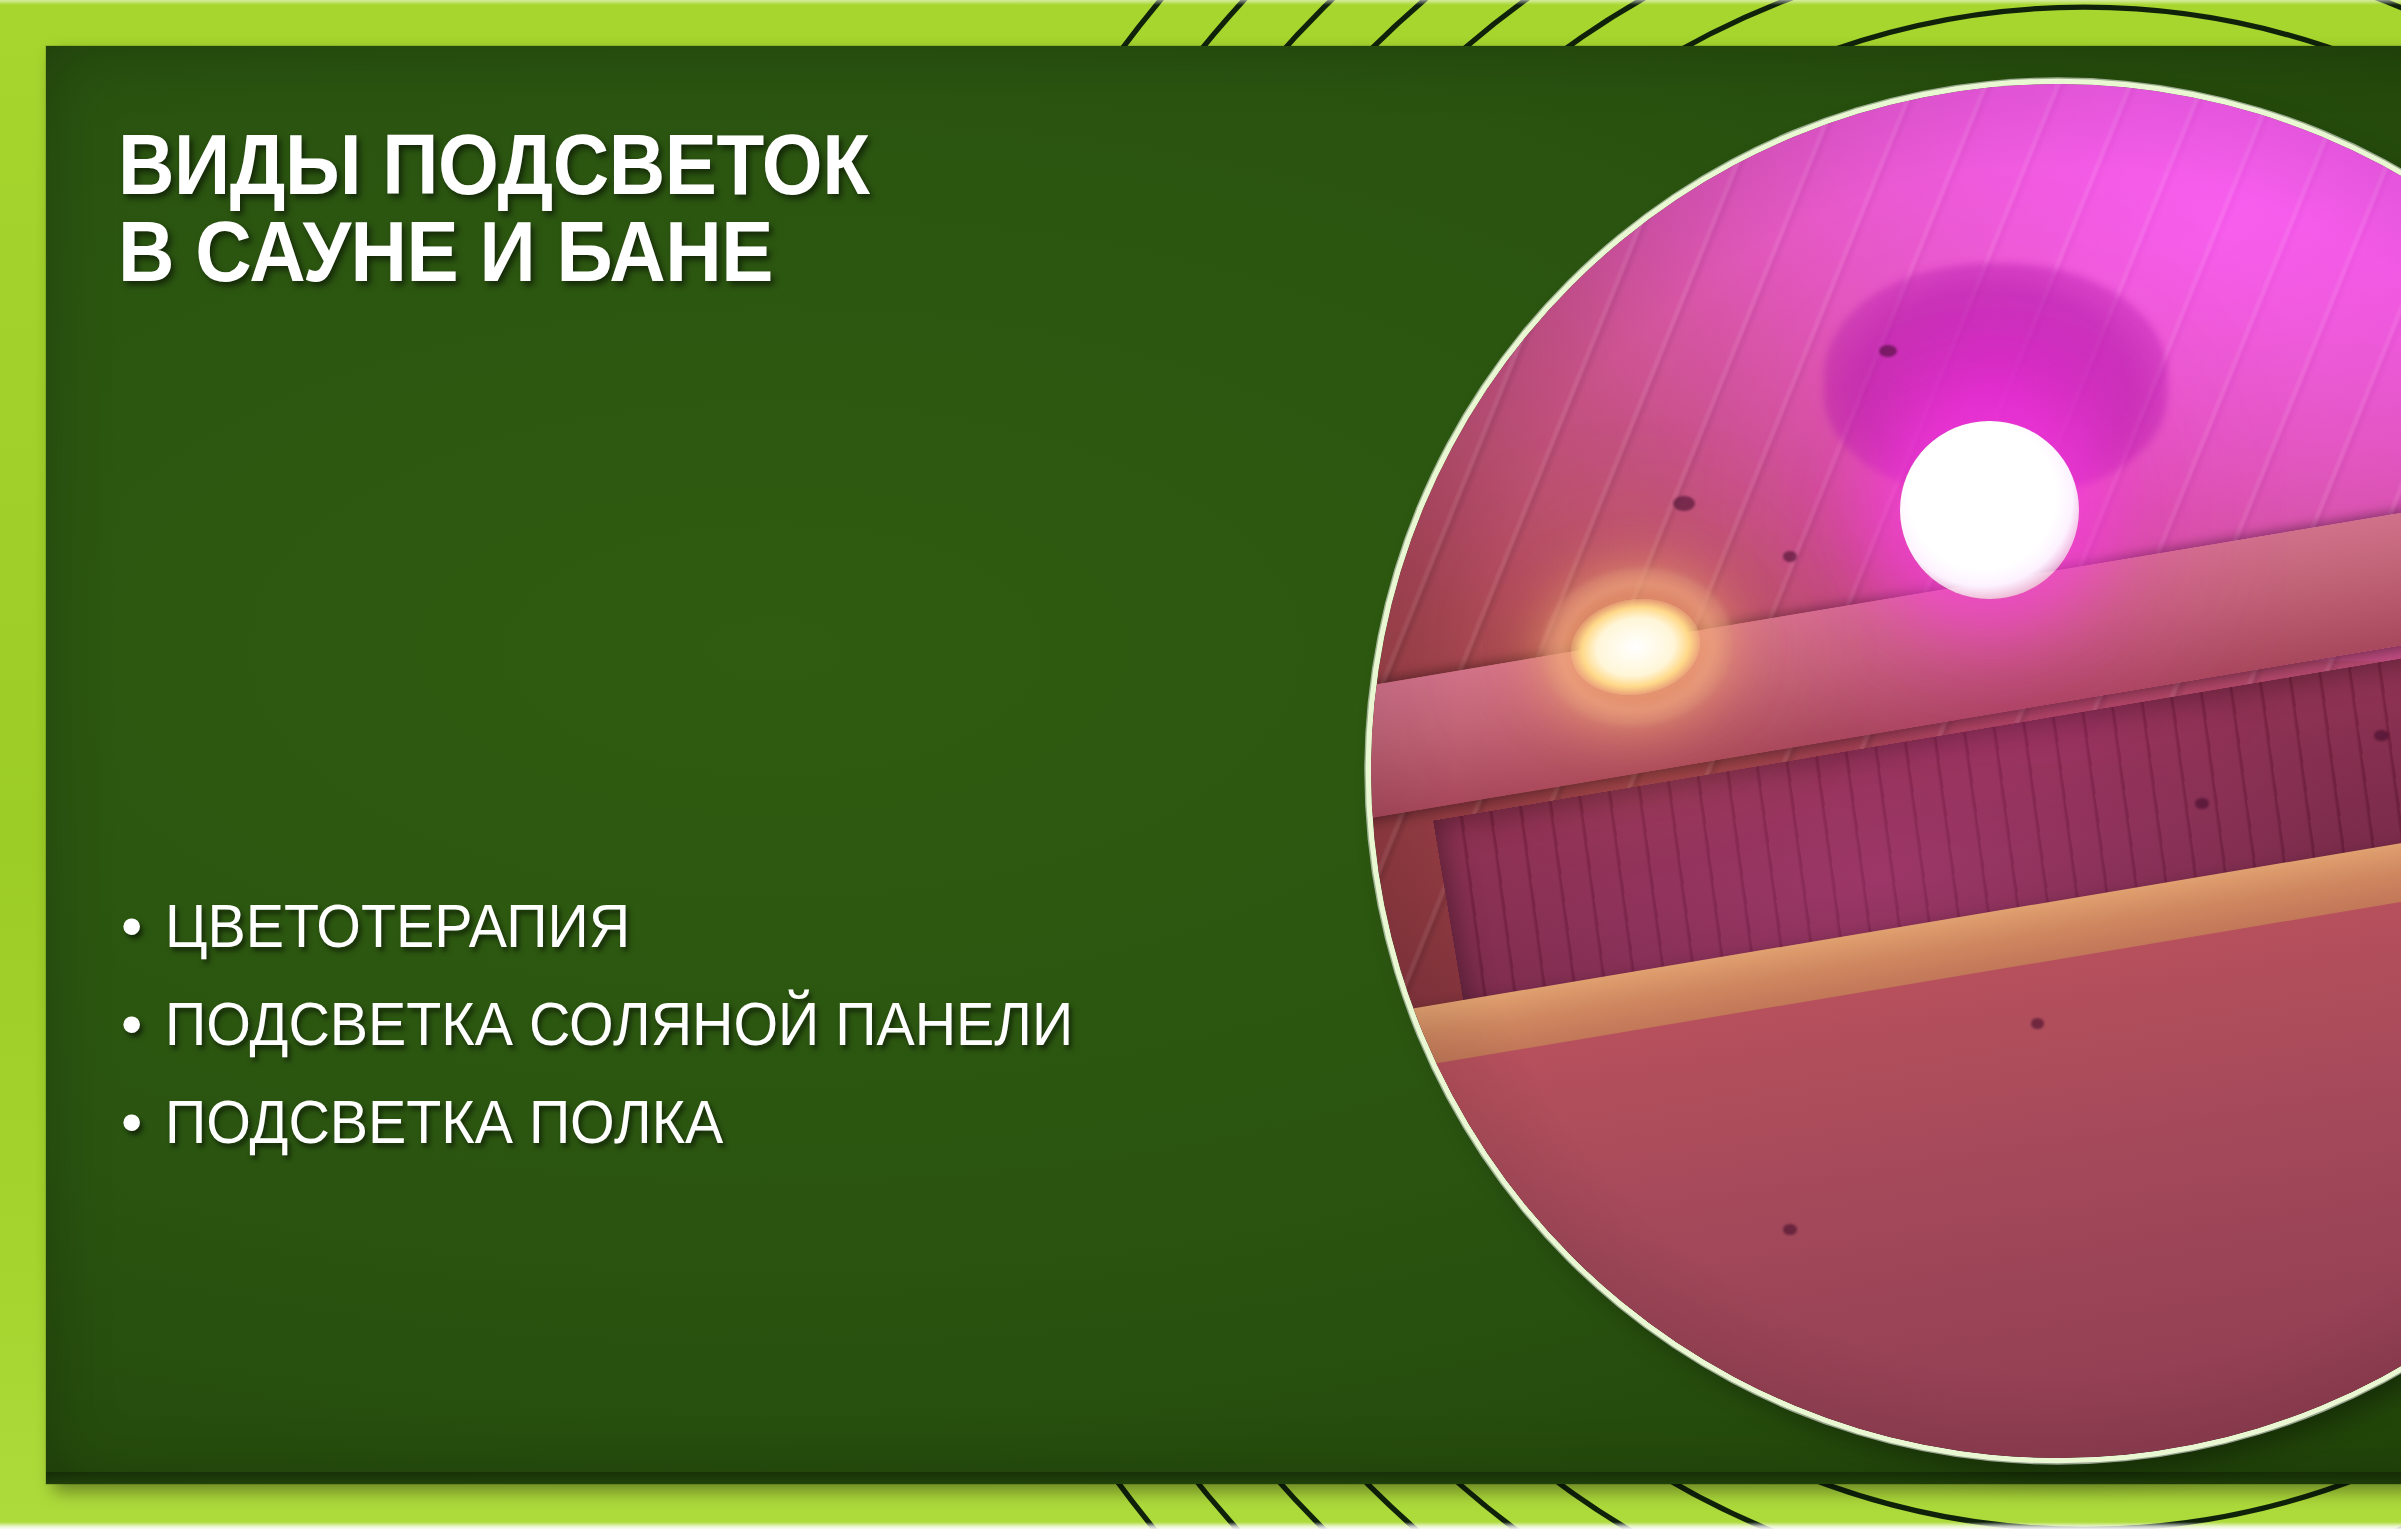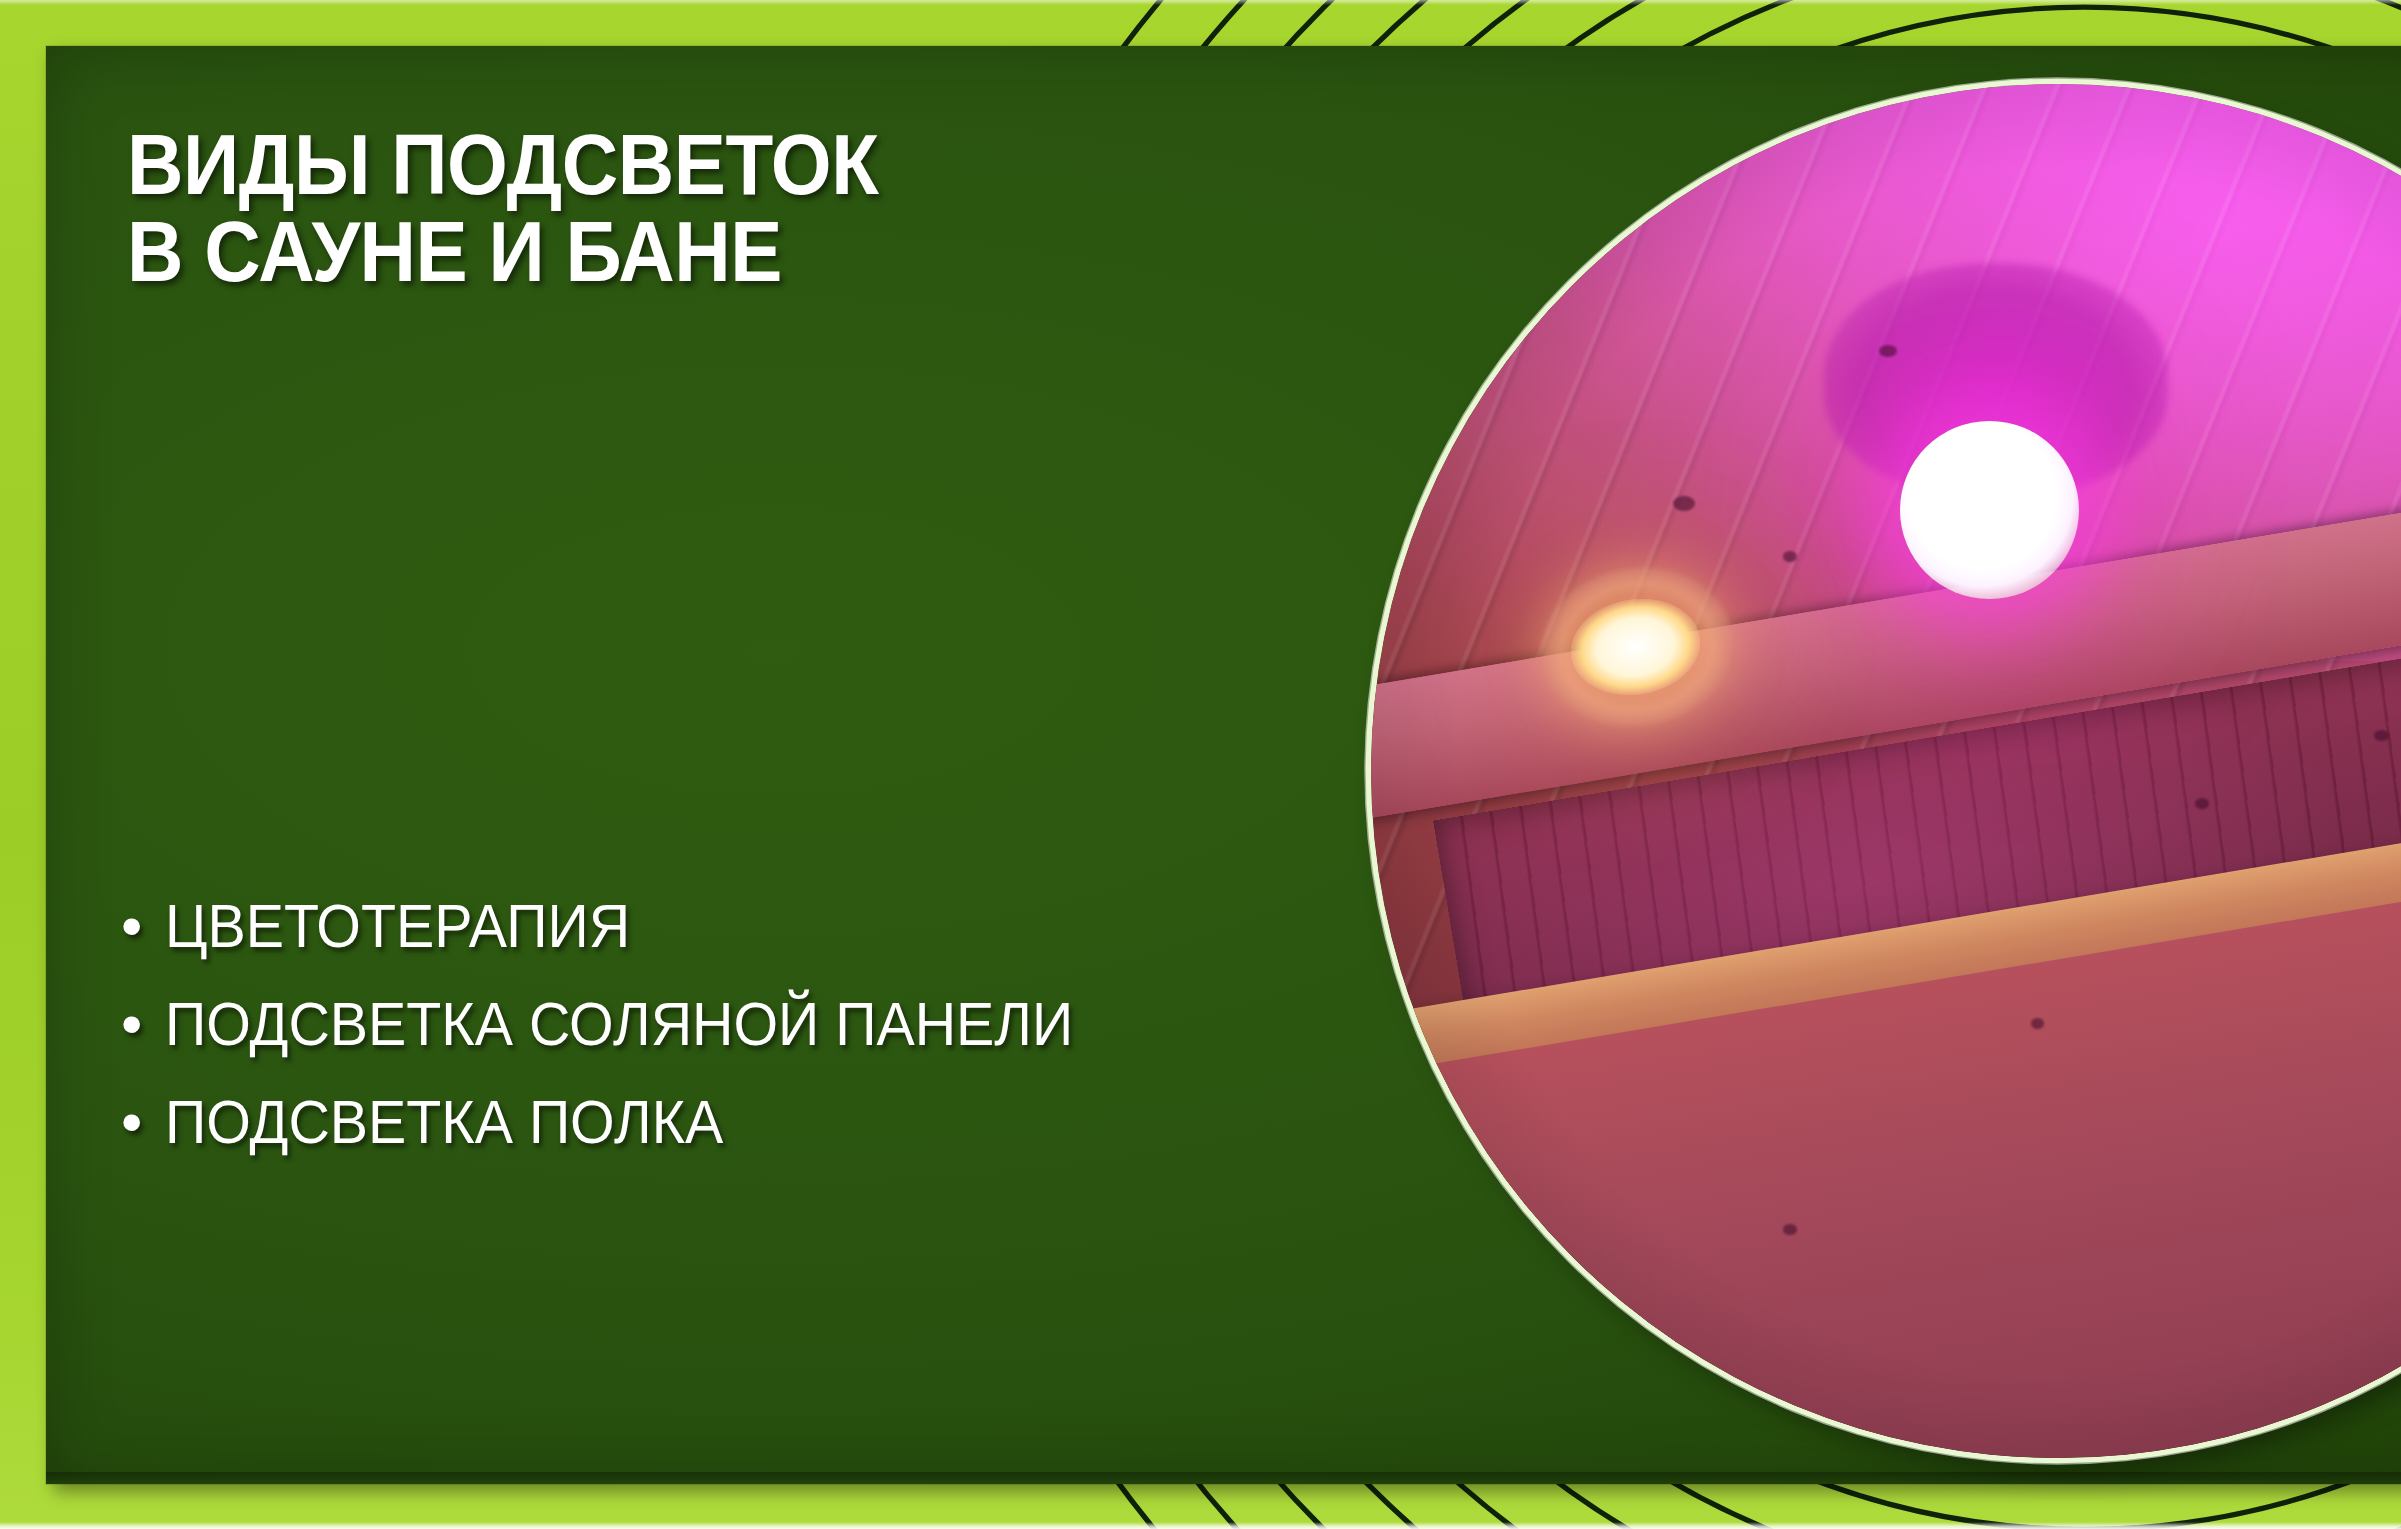--- a/index.html
+++ b/index.html
@@ -54,21 +54,21 @@
       inset 0 0 67px rgba(0,0,0,.22);
   }
   .panel-shadow-b{
     position:absolute; left:0; bottom:-0.5px; height:12.5px; width:100%;
     background:linear-gradient(180deg, rgba(0,0,0,.30), rgba(0,0,0,0));
   }
 
   
   .textblock{
     position:absolute;
-    left:127px; top:122px;
+    left:118px; top:122px;
     width:1201px;
   }
   .title{
     color:#ffffff;
     font-weight:700;
     font-size:85px;
     line-height:1.02;
     letter-spacing:-0.5px;
     transform:scaleX(.92);
     transform-origin:left top;

